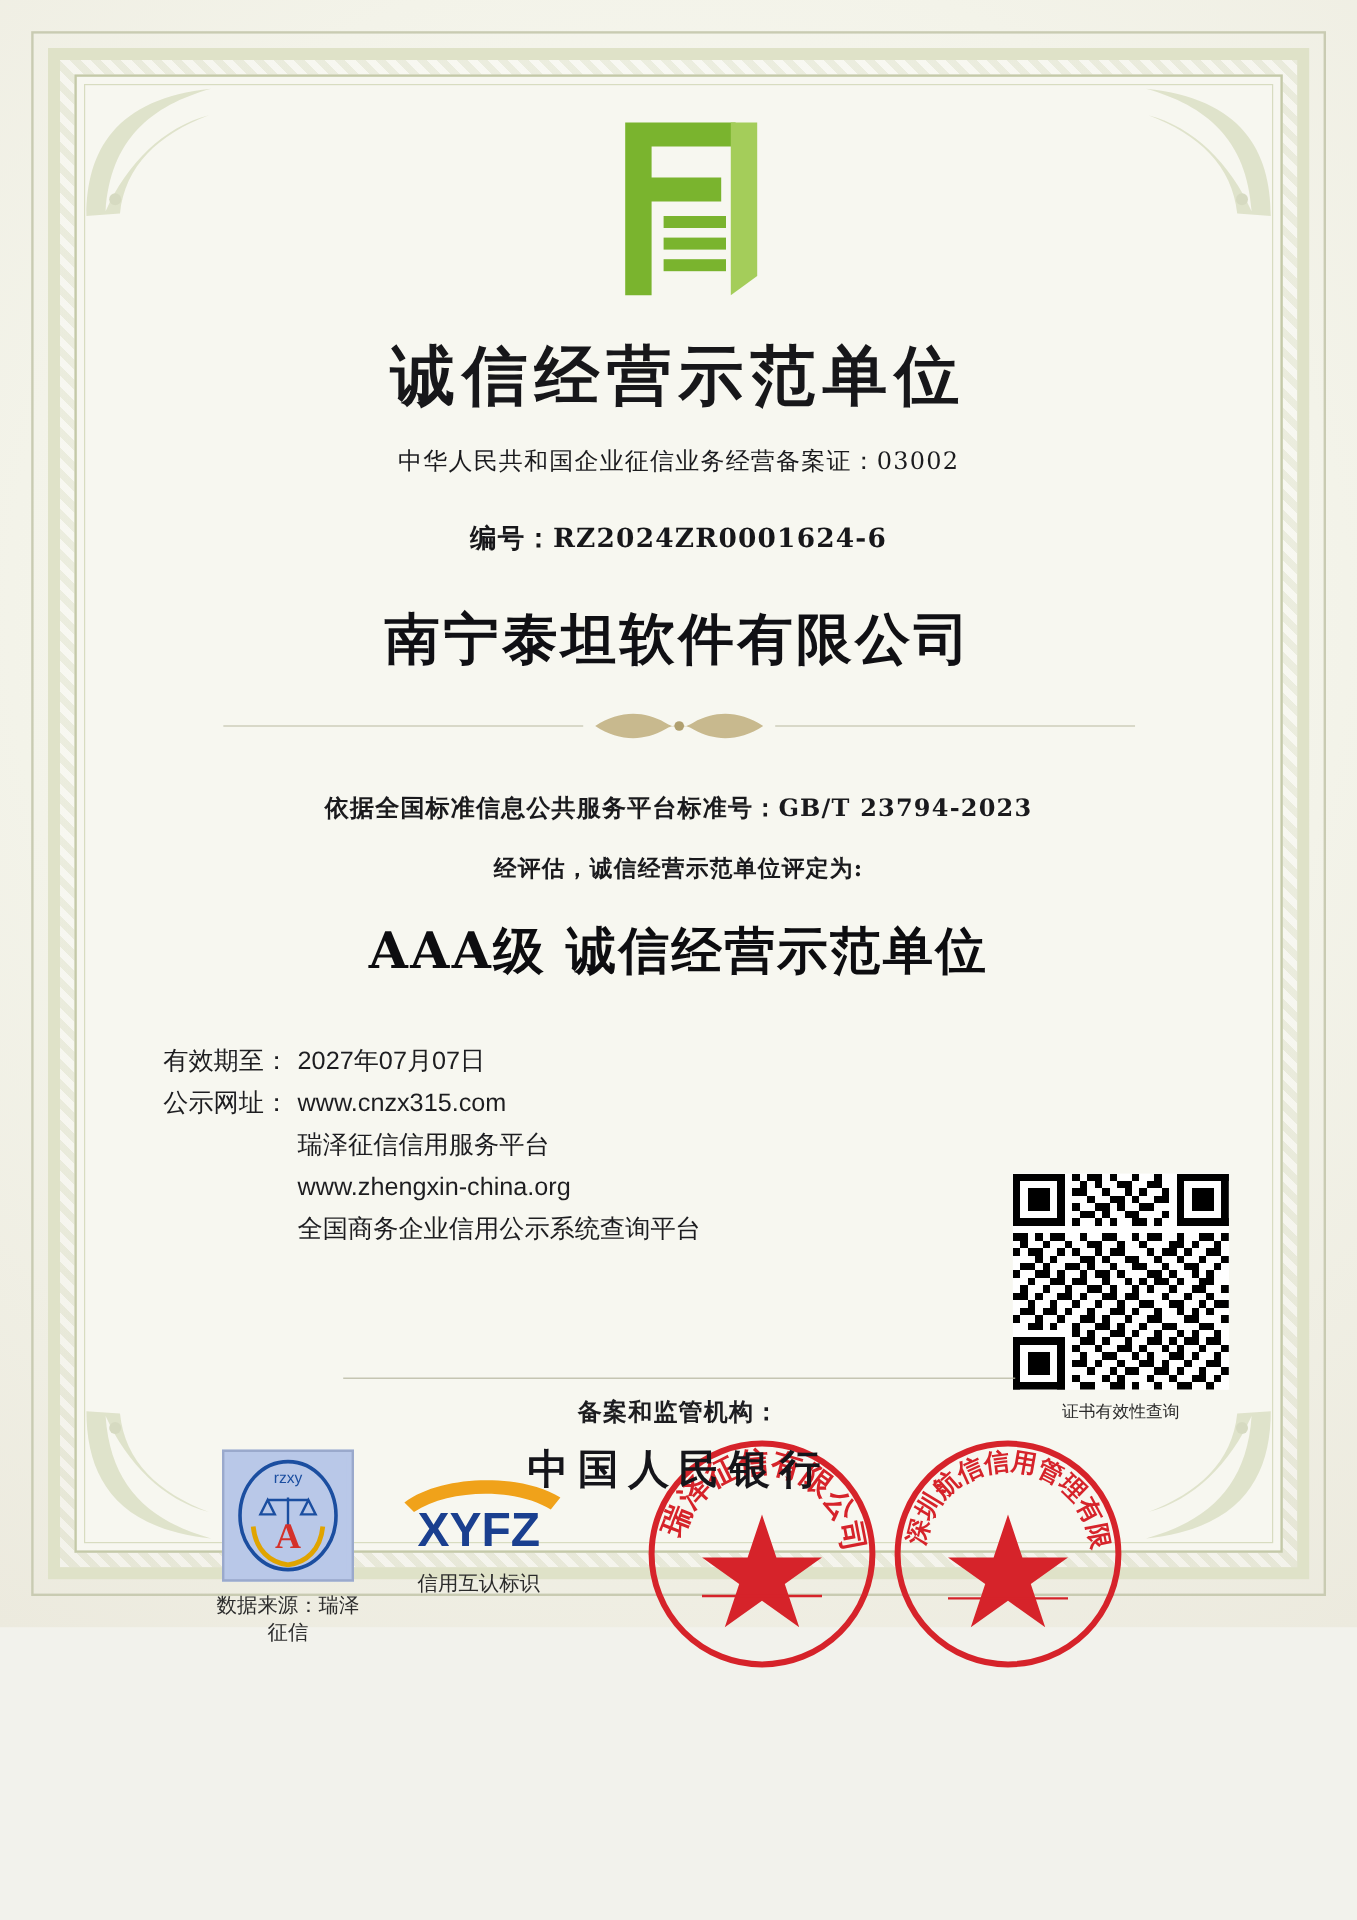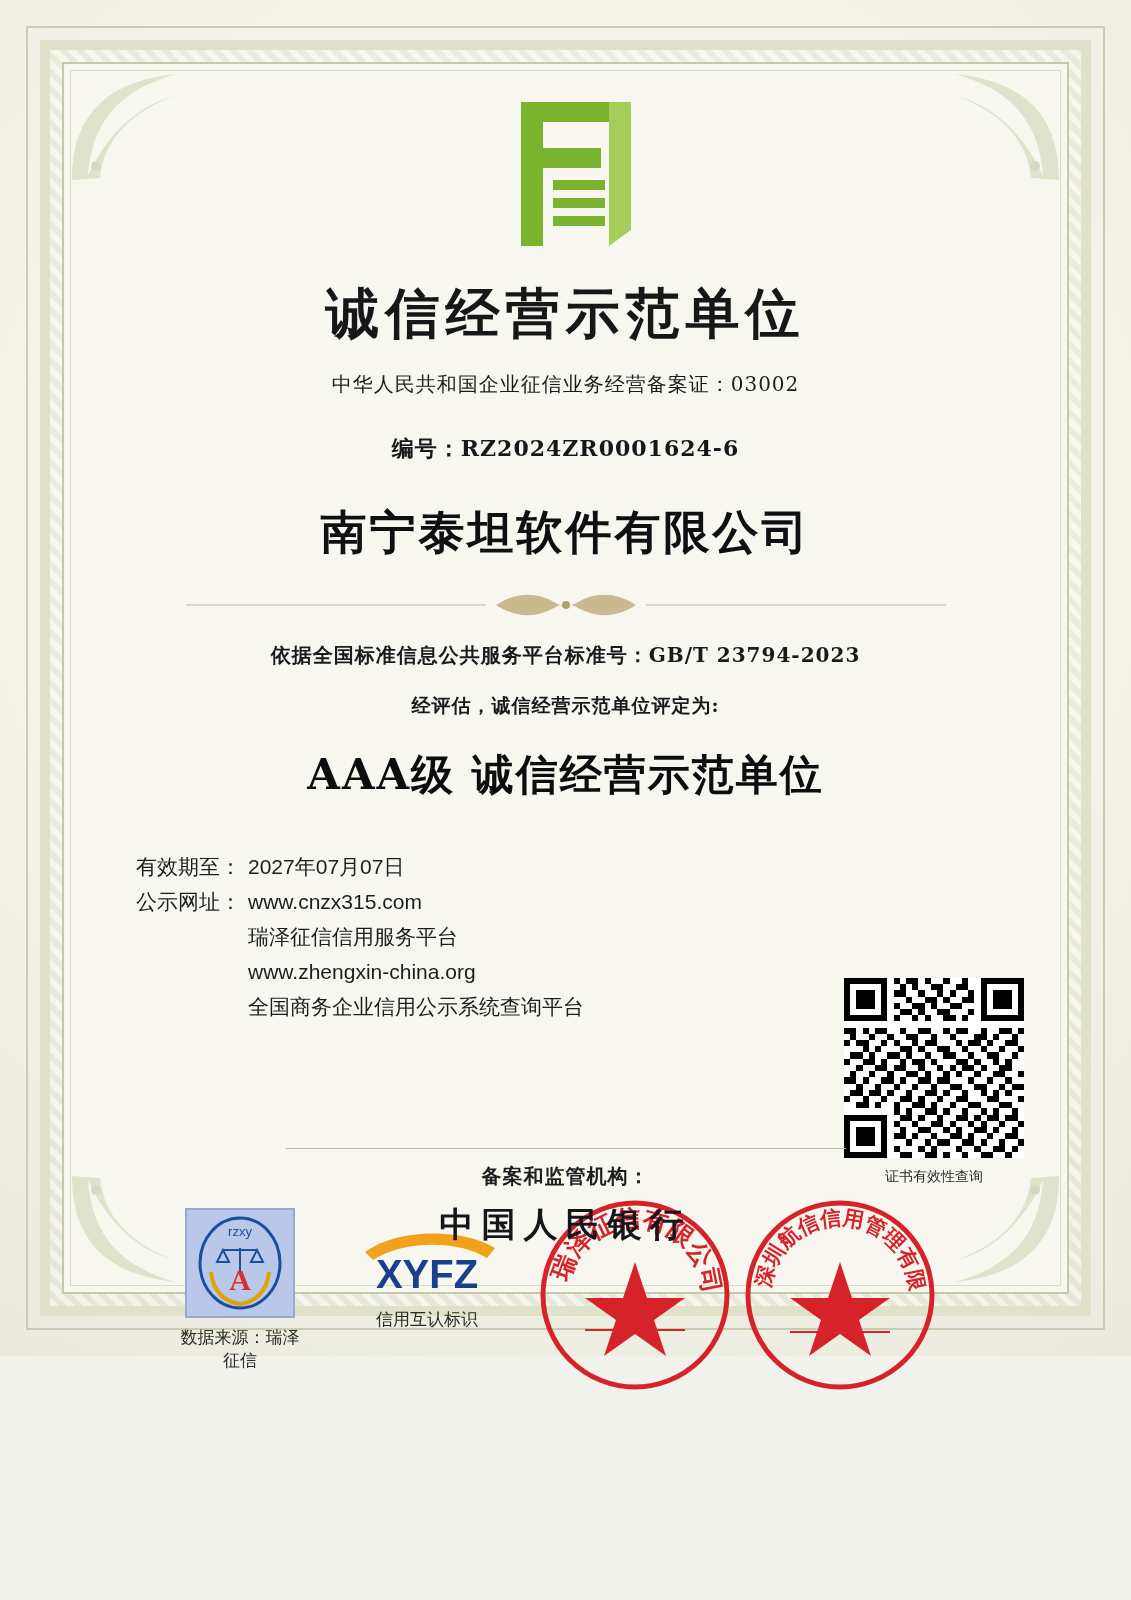--- a/index.html
+++ b/index.html
@@ -78,21 +78,21 @@
     font-family:"DejaVu Serif","Liberation Serif",serif;
     font-size:46px;font-weight:bold;color:#101014;letter-spacing:3px;
   }
   .divider{
     margin:26px auto 0;
     width:760px;height:30px;position:relative;
   }
   .divider svg{width:100%;height:100%;}
 
   .standard{
-    margin-top:22px;
+    margin-top:40px;
     font-family:"DejaVu Serif","Liberation Serif",serif;
     font-size:20px;font-weight:bold;color:#1a1a1d;letter-spacing:1px;
   }
   .assessed{
     margin-top:24px;
     font-family:"DejaVu Serif","Liberation Serif",serif;
     font-size:19px;font-weight:bold;color:#1a1a1d;letter-spacing:1px;
   }
   .grade{
     margin-top:28px;
@@ -134,21 +134,21 @@
   .badge-rzxy .box{
     width:106px;height:106px;margin:0 auto;
     background:#b9c8e8;border:2px solid #9aa9cc;
     position:relative;
   }
   .badge-rzxy .box svg{width:100%;height:100%;}
   .badge-cap{
     margin-top:8px;font-size:17px;color:#2b2b2b;
   }
   .badge-xyfz{
-    position:absolute;left:252px;top:24px;width:170px;text-align:center;
+    position:absolute;left:224px;top:24px;width:170px;text-align:center;
   }
   .xyfz-mark{height:78px;}
   .xyfz-mark svg{height:78px;width:160px;}
 
   
   .seal{
     position:absolute;width:210px;height:210px;
   }
   .seal-1{left:440px;top:-8px;}
   .seal-2{left:645px;top:-8px;}

